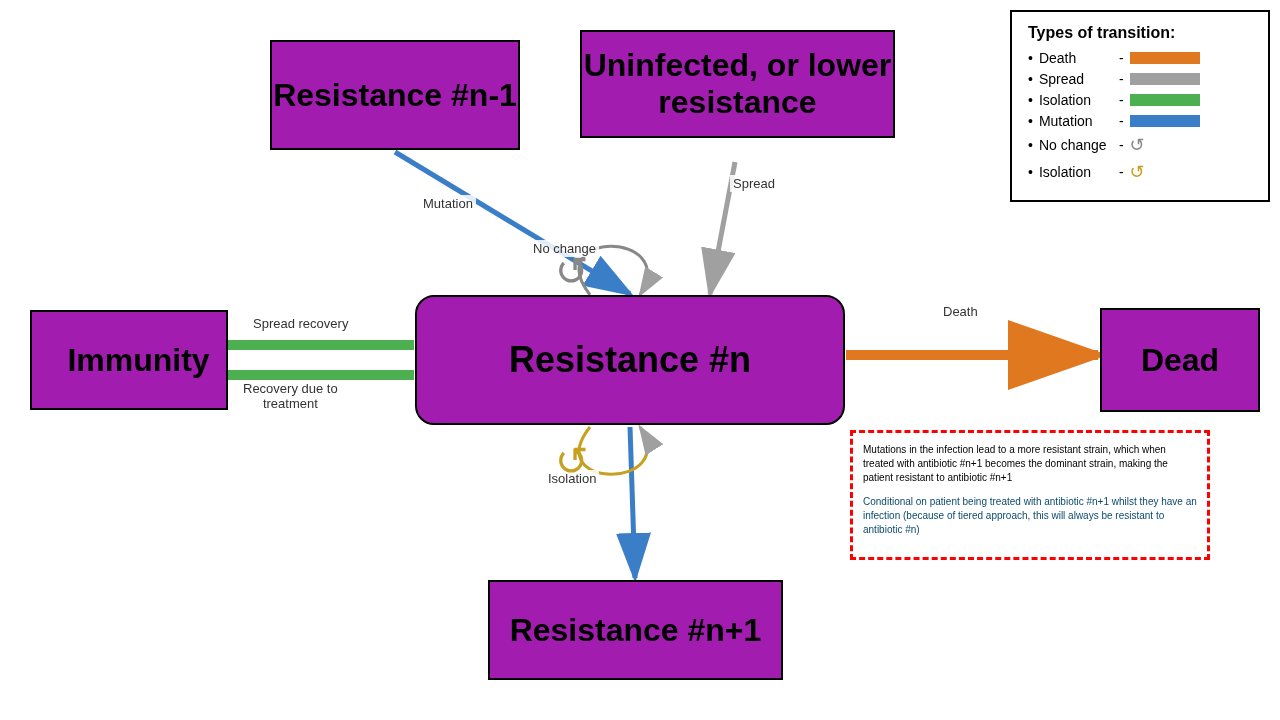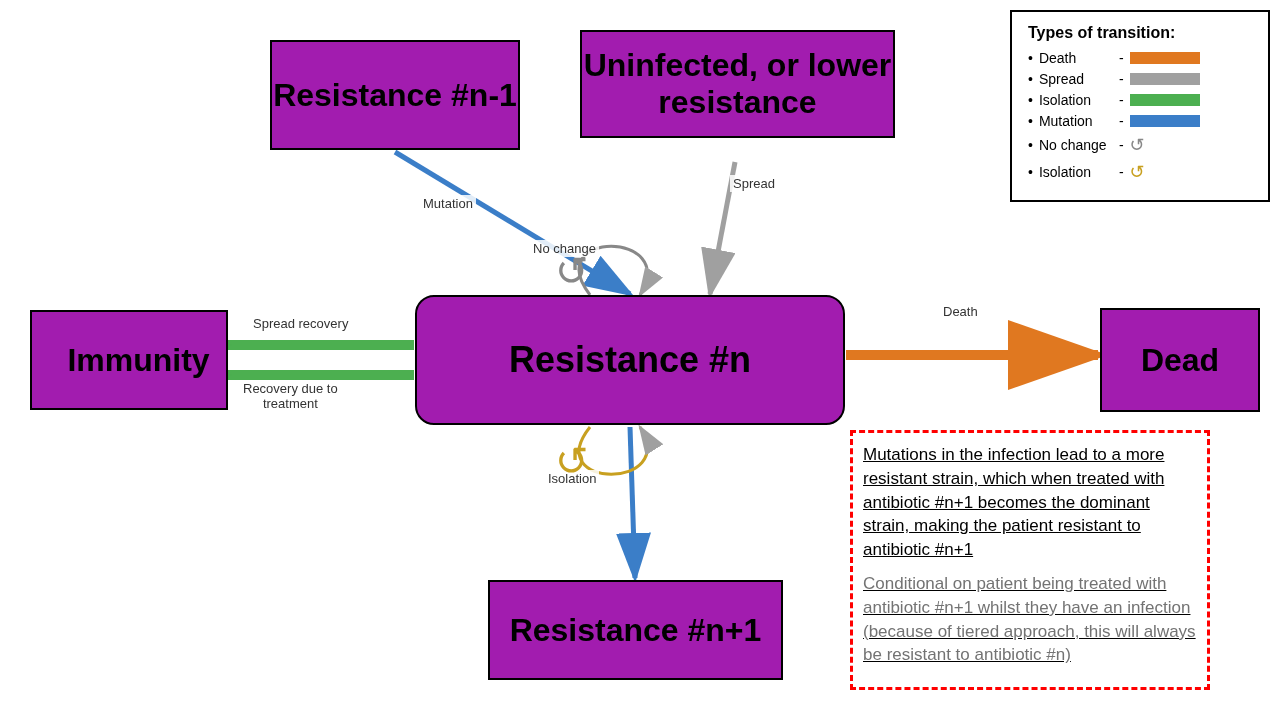--- a/index.html
+++ b/index.html
@@ -71,31 +71,30 @@
       color: #333;
       background: rgba(255,255,255,0.85);
       padding: 1px 3px;
     }
 
     
     .dashed-box {
       position: absolute;
       border: 3px dashed red;
       padding: 10px;
-      font-size: 17px;
+      font-size: 10px;
       color: #000;
       background: #fff;
-      text-decoration: underline;
     }
     .dashed-box p {
       margin-bottom: 10px;
       line-height: 1.4;
     }
     .dashed-box p.green-text {
-      color: #737373;
+      color: #0c4a6e;
     }
 
     svg.arrows {
       position: absolute;
       top: 0;
       left: 0;
       width: 1280px;
       height: 720px;
       pointer-events: none;
     }

